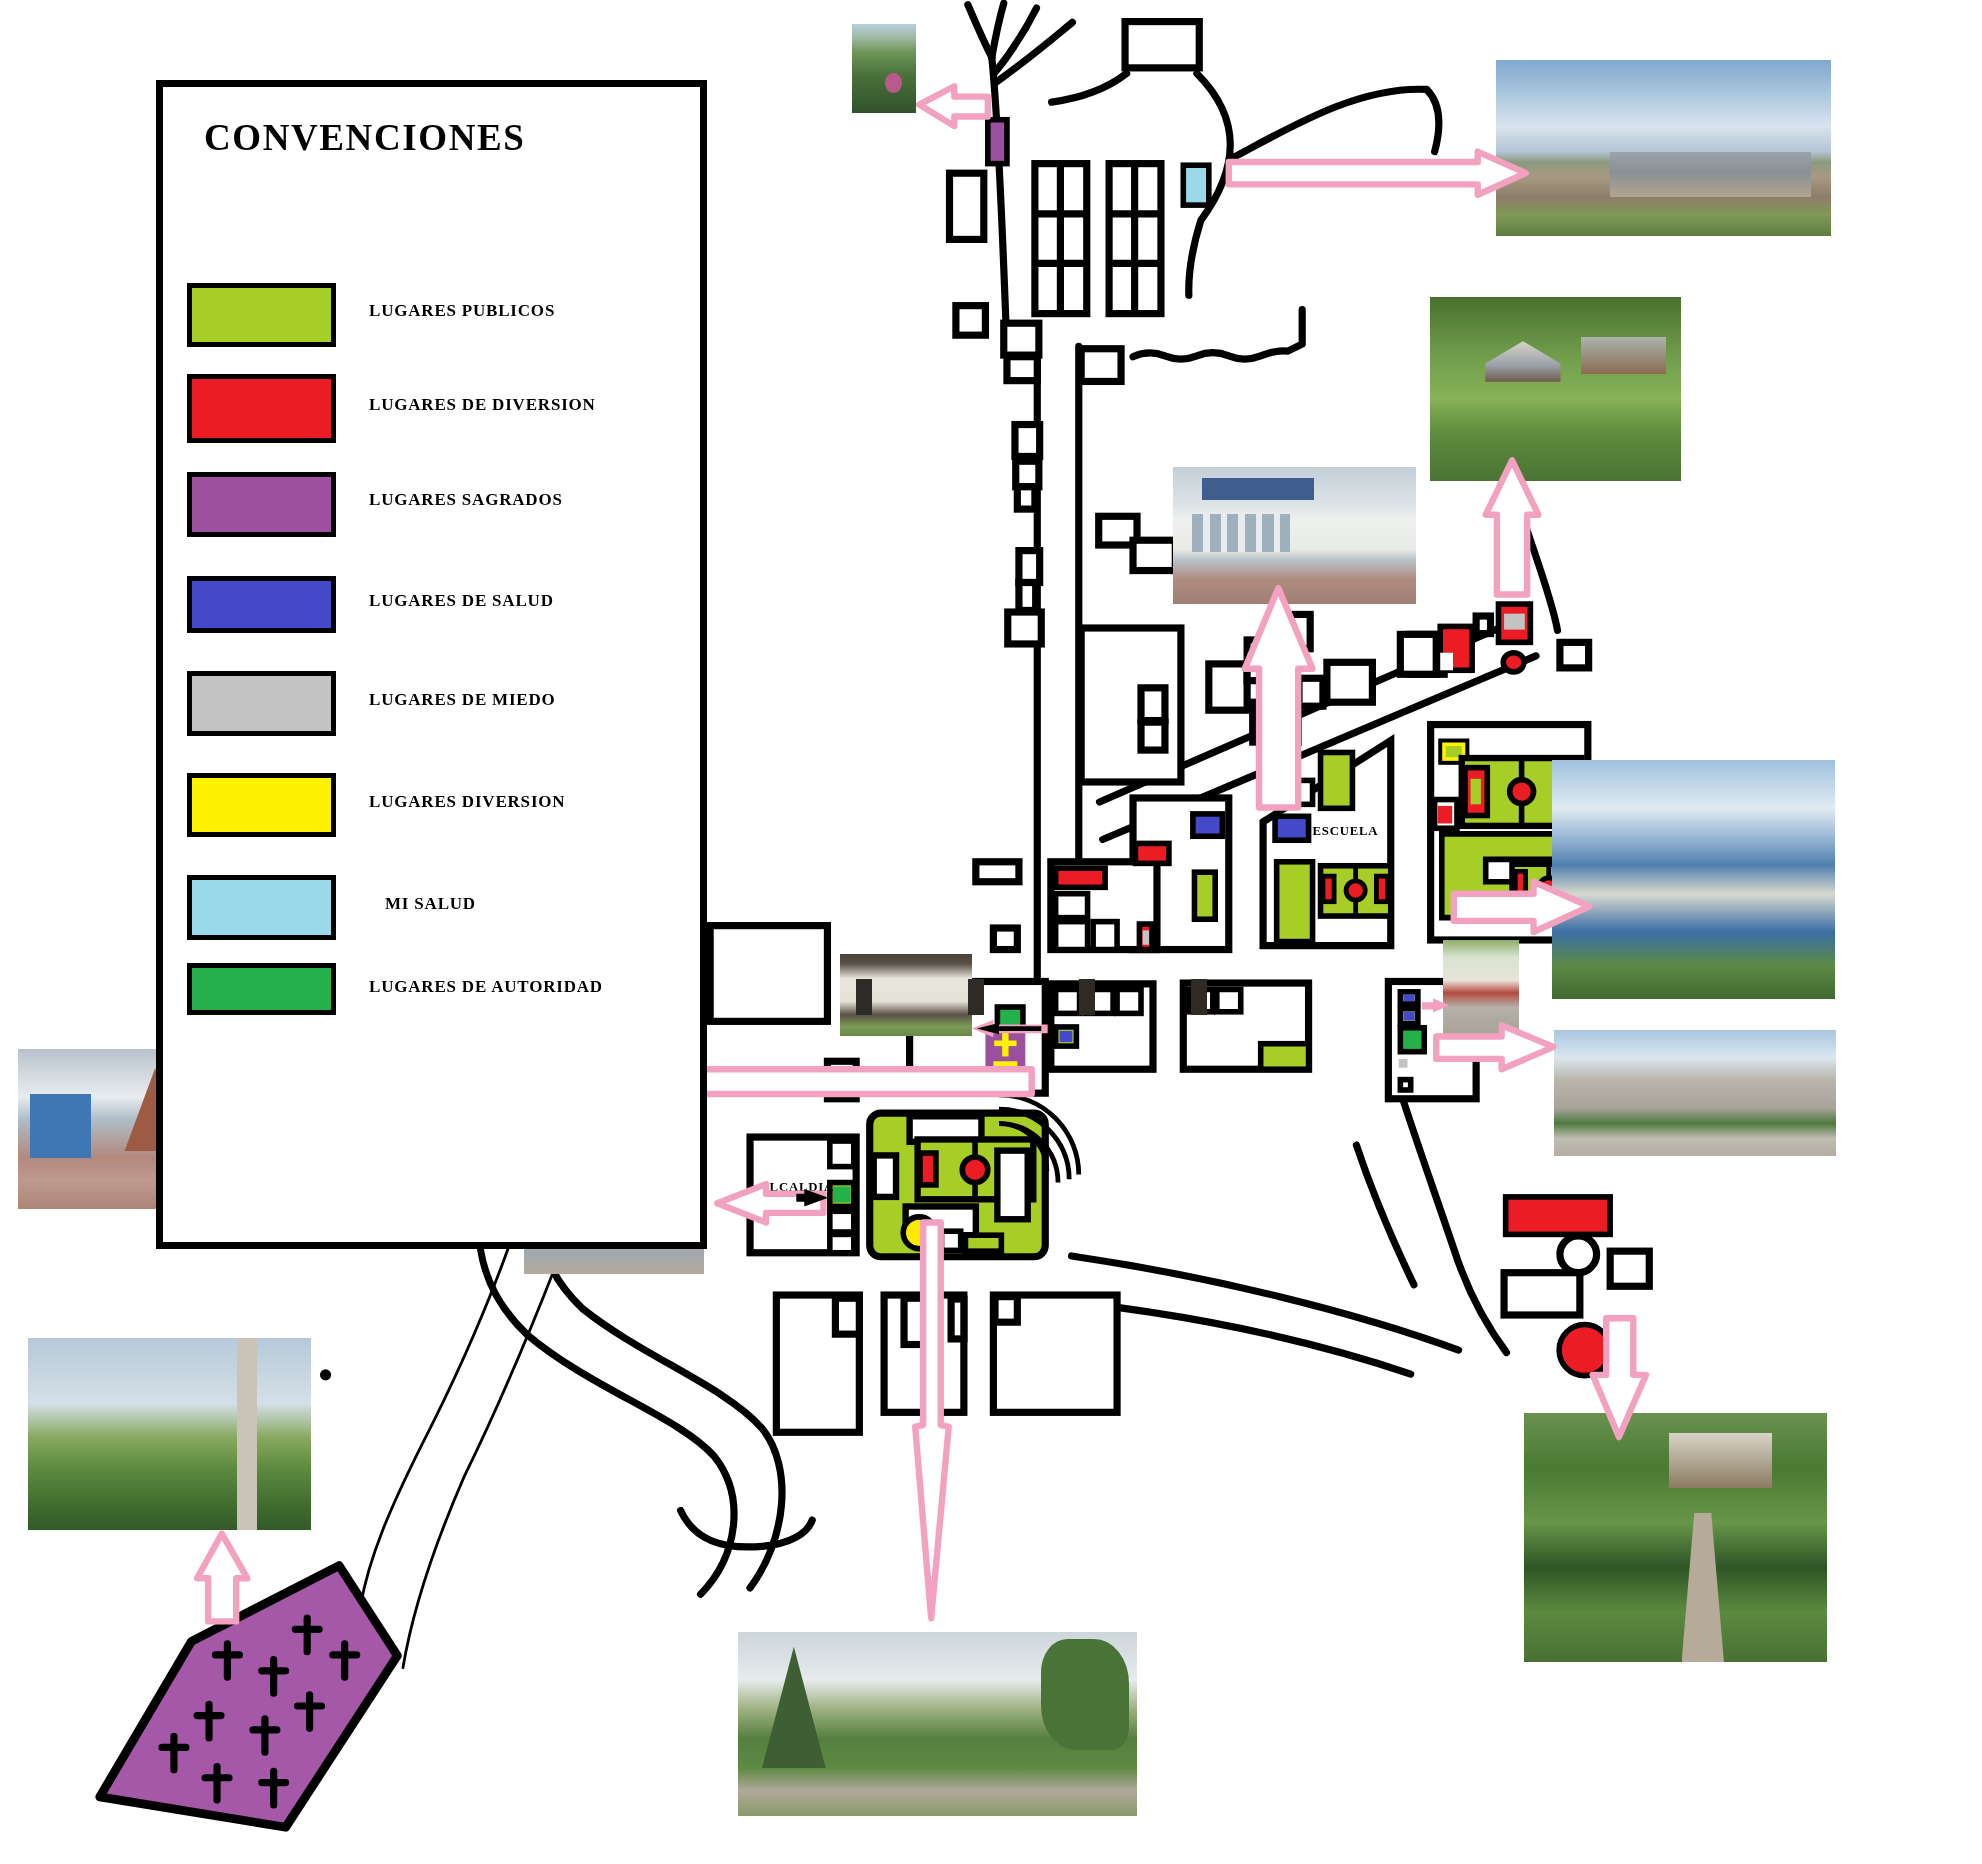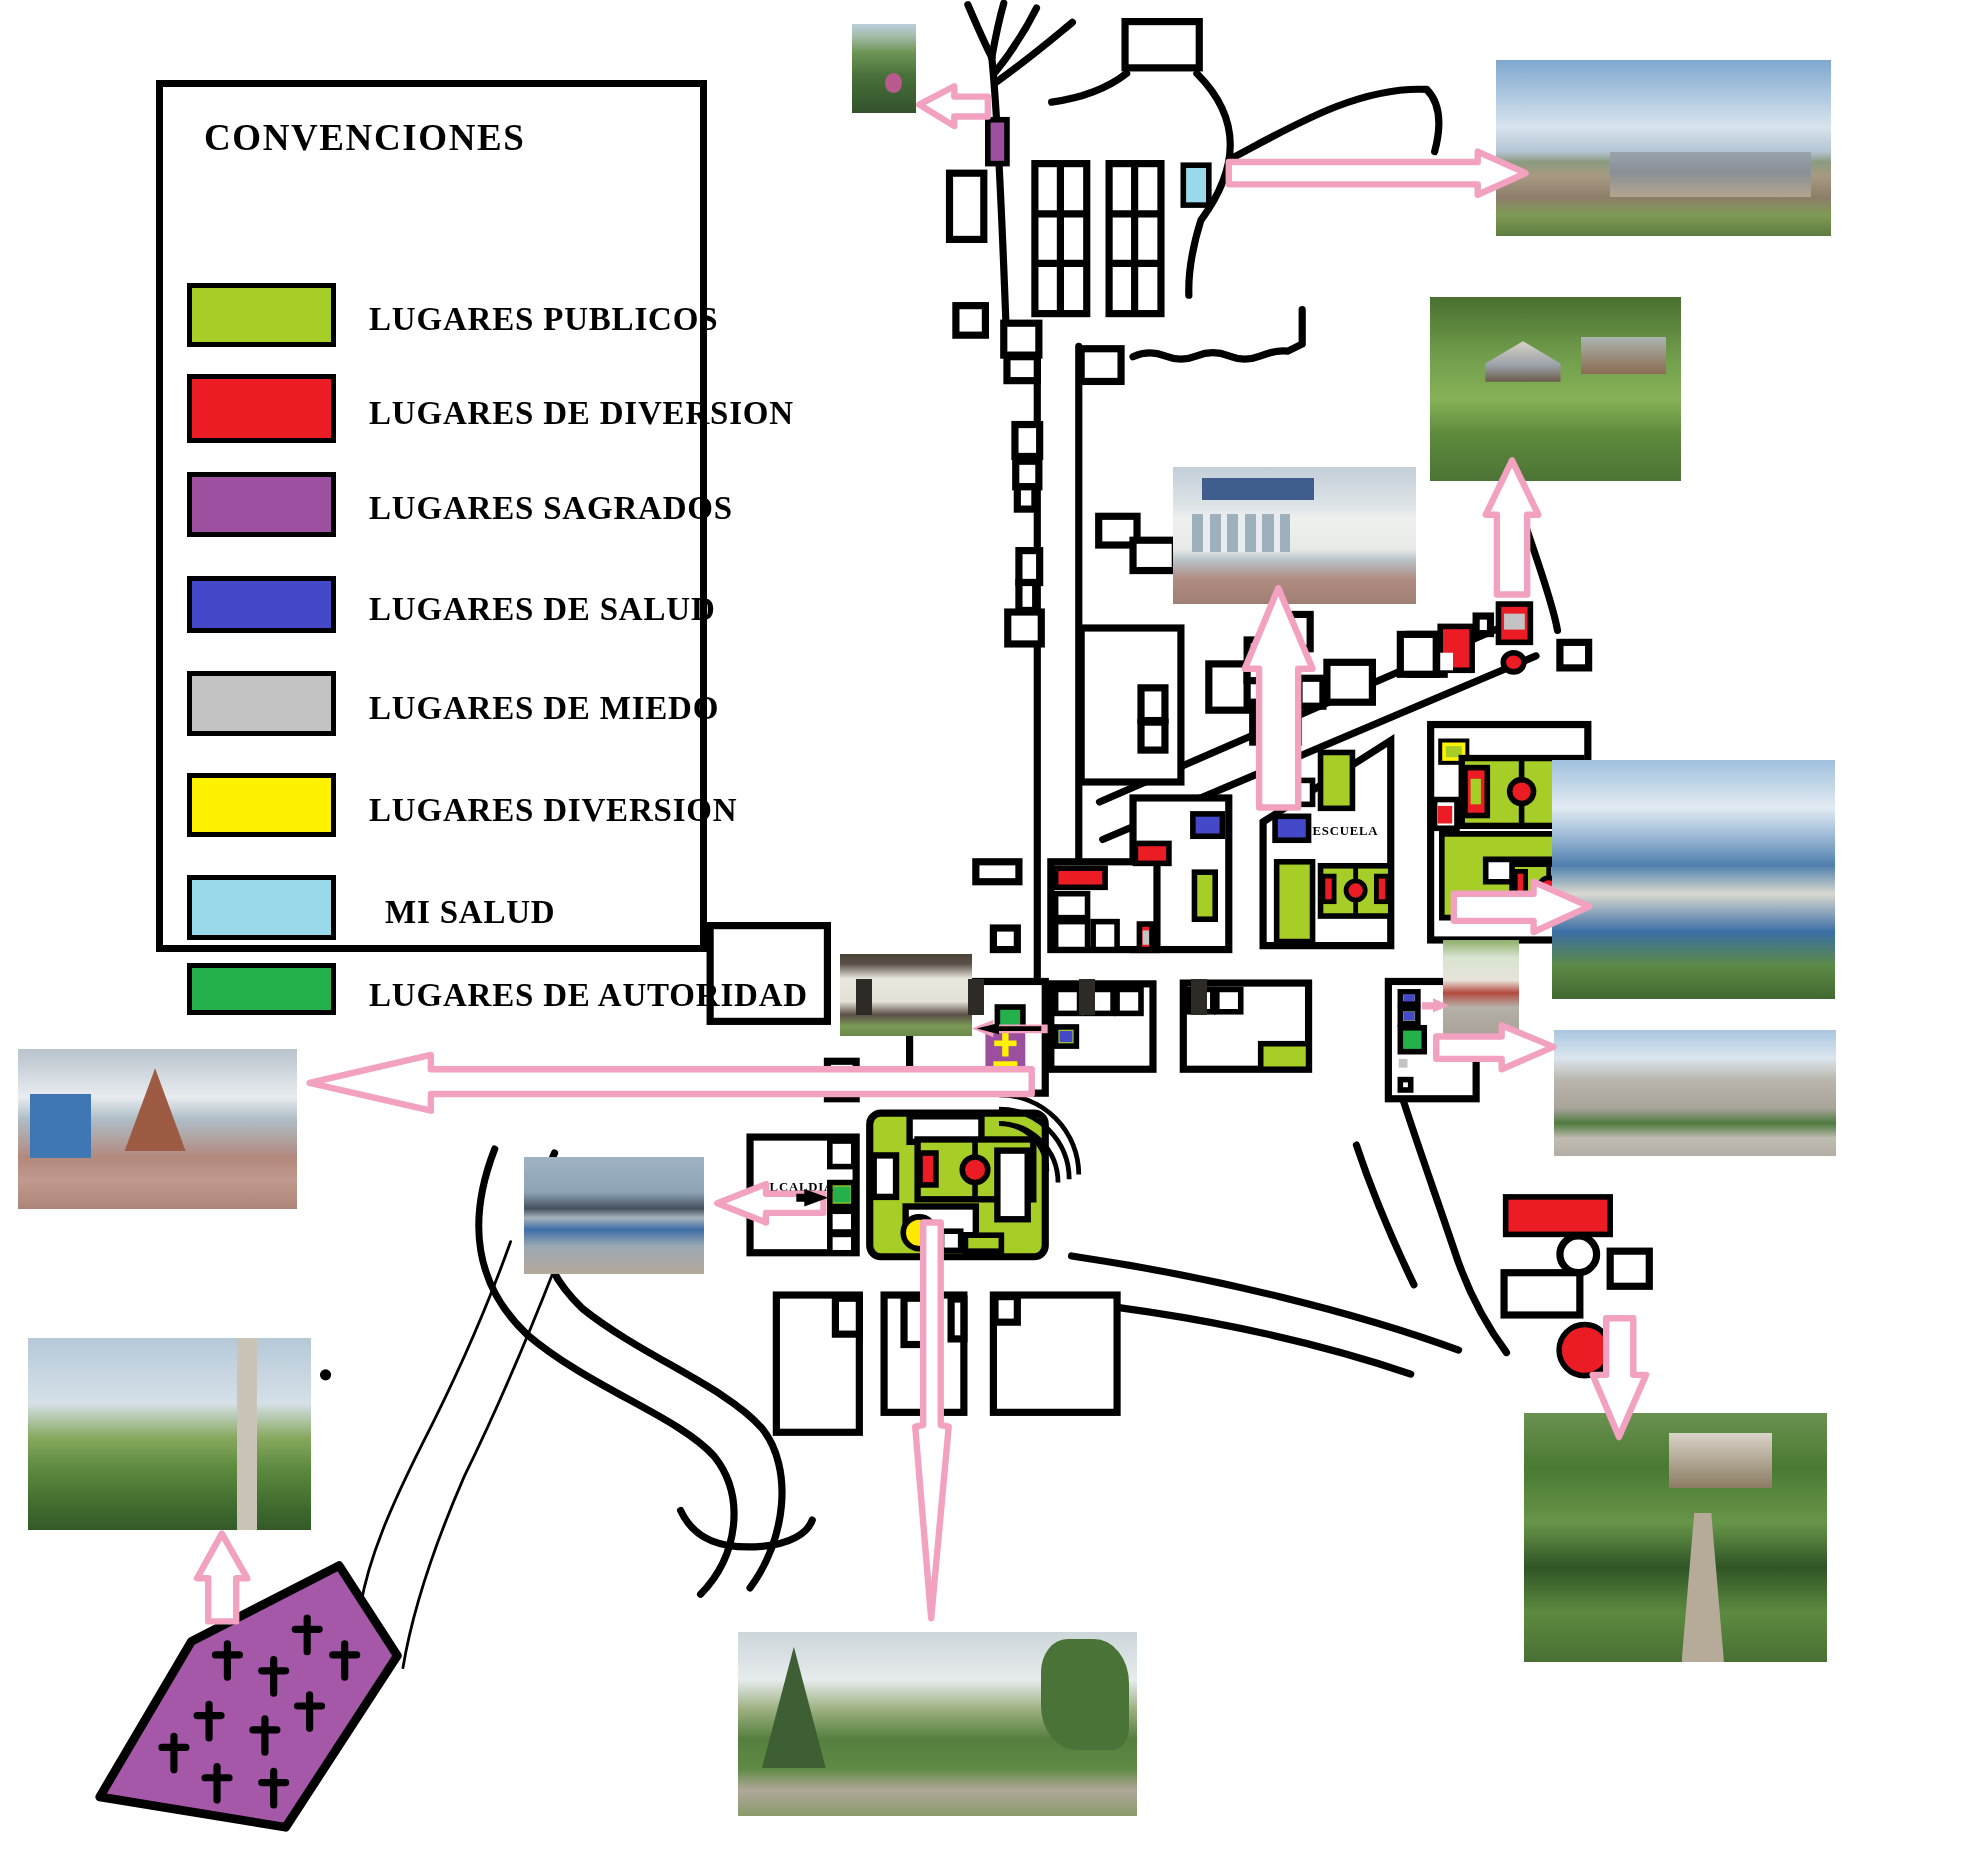--- a/index.html
+++ b/index.html
@@ -2,27 +2,27 @@
 <html style="font-size:12.8px"><head>
 <meta charset="utf-8">
 <style>
   html,body{margin:0;padding:0;background:#fff;}
   .stage{position:relative;width:1982px;height:1864px;background:#fff;overflow:hidden;
          font-family:"Liberation Serif","DejaVu Serif",serif;}
   svg.layer{position:absolute;left:0;top:0;width:1982px;height:1864px;}
   .z1{z-index:1}.z3{z-index:3}
 
   
-  .legend{position:absolute;left:156px;top:80px;width:551px;height:872px;
+  .legend{position:absolute;left:156px;top:80px;width:551px;height:1169px;
           border:7.2px solid #000;background:#fff;box-sizing:border-box;z-index:3;}
   .legend-title{position:absolute;left:41px;top:29px;font-size:37px;font-weight:bold;
           letter-spacing:1.6px;color:#000;}
   .lrow{position:absolute;left:0;width:100%;}
   .swatch{position:absolute;left:24px;width:149px;border:5.6px solid #000;box-sizing:border-box;}
-  .llabel{position:absolute;left:206px;font-size:33px;font-weight:bold;color:#000;letter-spacing:0.8px;white-space:nowrap;}
+  .llabel{position:absolute;left:206px;font-size:17px;font-weight:bold;color:#000;letter-spacing:0.8px;white-space:nowrap;}
 
   
   .photo{position:absolute;z-index:2;}
   .ph-garden{background:linear-gradient(180deg,#b9cfdc 0%,#a3bba8 14%,#6d9556 32%,#49703a 58%,#32522c 100%);}
   .ph-garden:before{content:"";position:absolute;left:52%;top:55%;width:26%;height:22%;background:#b85a8c;border-radius:50%;}
   .ph-houses{background:linear-gradient(180deg,#7fa8cf 0%,#d8e4ee 38%,#b4c4d4 52%,#8b9a7e 58%,#a89a82 66%,#8d7d6a 78%,#7f9a55 88%,#5e7c41 100%);}
   .ph-houses:before{content:"";position:absolute;left:34%;top:52%;width:60%;height:26%;background:linear-gradient(180deg,#9aa3ab 0%,#8a8f96 45%,#b3a58e 100%);}
   .ph-farm{background:linear-gradient(180deg,#49702f 0%,#6f9a4a 30%,#87b258 55%,#5d8a3c 75%,#4c7435 100%);}
   .ph-farm:before{content:"";position:absolute;left:22%;top:24%;width:30%;height:22%;background:linear-gradient(180deg,#d8d4c8 0%,#9aa0a8 60%,#6b5b4a 100%);clip-path:polygon(50% 0,100% 55%,100% 100%,0 100%,0 55%);}
   .ph-farm:after{content:"";position:absolute;left:60%;top:22%;width:34%;height:20%;background:linear-gradient(180deg,#aab4ae 0%,#8c6b52 100%);}

